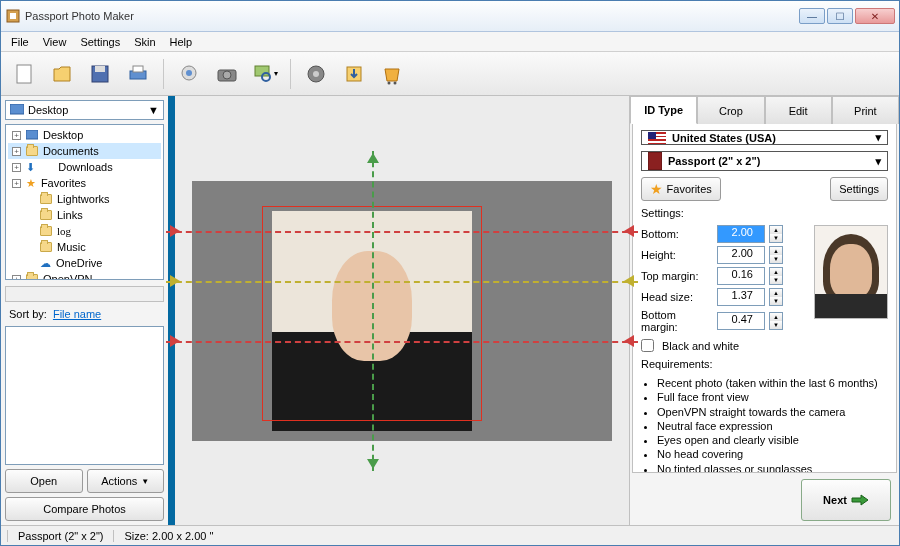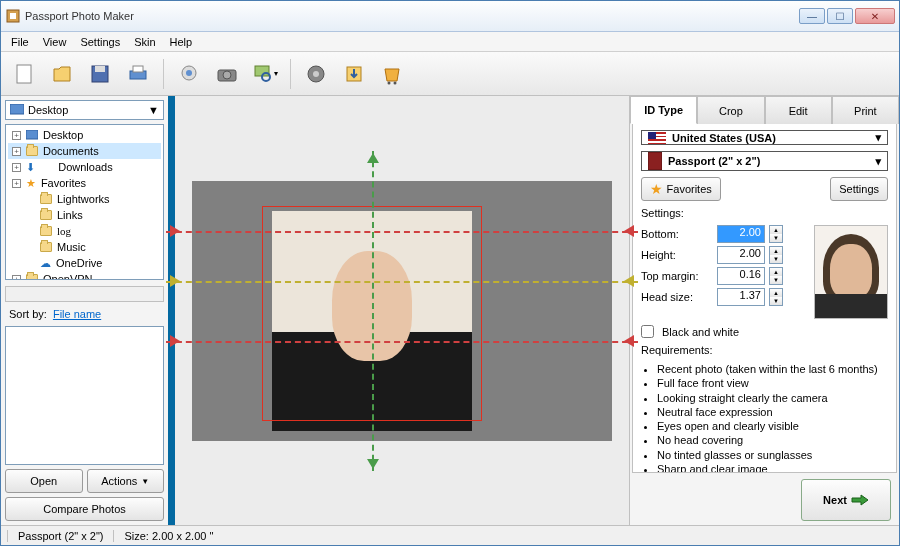--- a/index.html
+++ b/index.html
@@ -52,21 +52,21 @@
 .tabs { display: flex; height: 28px; background: #e8e8e8; }
 .tab { flex: 1; display: flex; align-items: center; justify-content: center; border: 1px solid #c0c0c0; border-bottom: none; background: linear-gradient(#f5f5f5,#e2e2e2); }
 .tab.active { background: #fff; border-bottom: 1px solid #fff; font-weight: bold; }
 .panel-body { flex: 1; padding: 6px 8px; display: flex; flex-direction: column; gap: 6px; background: #fff; border: 1px solid #c0c0c0; border-top: none; margin: 0 2px 2px; overflow: hidden;}
 .dd { height: 28px; border: 1px solid #555; background: #fff; display: flex; align-items: center; padding: 0 6px; gap: 6px; font-weight: bold; font-size: 12px; }
 .dd .chev { margin-left: auto; }
 .settings-grid { display: flex; gap: 8px; }
 .sg-left { flex: 1; display: flex; flex-direction: column; gap: 3px; }
 .sg-row { display: flex; align-items: center; gap: 4px; }
 .sg-row label { width: 72px; }
-.num-input { width: 48px; height: 18px; border: 1px solid #7e9db9; background: #fff; text-align: right; padding: 0 3px; }
+.num-input { width: 48px; height: 18px; border: 1px solid #7e9db9; background: #fff; text-align: right; padding: 0 11px; }
 .num-input.hl { background: #3399ff; color: #fff; }
 .spinner { width: 14px; height: 18px; border: 1px solid #7e9db9; display: flex; flex-direction: column; }
 .spinner div { flex: 1; display: flex; align-items: center; justify-content: center; font-size: 6px; background: linear-gradient(#fdfdfd,#e4e4e4);}
 .preview { width: 74px; height: 94px; border: 1px solid #bbb; background: #f5f1ec; position: relative; overflow: hidden; }
 .preview .pf { position:absolute; left:50%; top:18px; transform:translateX(-50%); width:42px; height:54px; background:#e0b898; border-radius:45% 45% 35% 35%;}
 .preview .ph { position:absolute; left:50%; top:8px; transform:translateX(-50%); width:56px; height:68px; background:#4a3828; border-radius:50% 50% 30% 30%;}
 .preview .ps { position:absolute; bottom:0; left:0; right:0; height:24px; background:#2a2a2a;}
 .req { font-size: 10.5px; line-height: 1.3; }
 .req ul { padding-left: 16px; }
 .next-btn { align-self: flex-end; margin: 4px 8px; height: 42px; width: 90px; font-weight: bold; display: flex; align-items: center; justify-content: center; gap: 4px; border: 1px solid #8a8; border-radius: 3px; background: linear-gradient(#fdfdfd,#e4e4e4);}
@@ -341,37 +341,45 @@
               </span>
             </div>
             <div class="sg-row">
               <label>Head size:</label>
               <span class="num-input">1.37</span>
               <span class="spinner">
                 <div>▲</div>
                 <div>▼</div>
               </span>
             </div>
+            <div class="sg-row">
+              <label>Bottom margin:</label>
+              <span class="num-input">0.47</span>
+              <span class="spinner">
+                <div>▲</div>
+                <div>▼</div>
+              </span>
+            </div>
           </div>
         <div class="preview">
           <div class="ph"></div>
             <div class="pf"></div>
             <div class="ps"></div>
         </div>
       </div>
       <label class="sg-row">
           <input type="checkbox" style=""> 
           <span style="margin-left:4px;">Black and white</span>
         </label>
       <span>Requirements:</span>
       <div class="req">
           <ul id="reqs">
             <li>Recent photo (taken within the last 6 months)</li>
             <li>Full face front view</li>
-            <li>Looking straight clearly the camera</li>
+            <li>OpenVPN straight towards the camera</li>
             <li>Neutral face expression</li>
             <li>Eyes open and clearly visible</li>
             <li>No head covering</li>
             <li>No tinted glasses or sunglasses</li>
             <li>Sharp and clear image</li>
             <li>Medium contrast, no deep shadows</li>
           </ul>
         </div>
     </div>
     <div class="next-btn">

